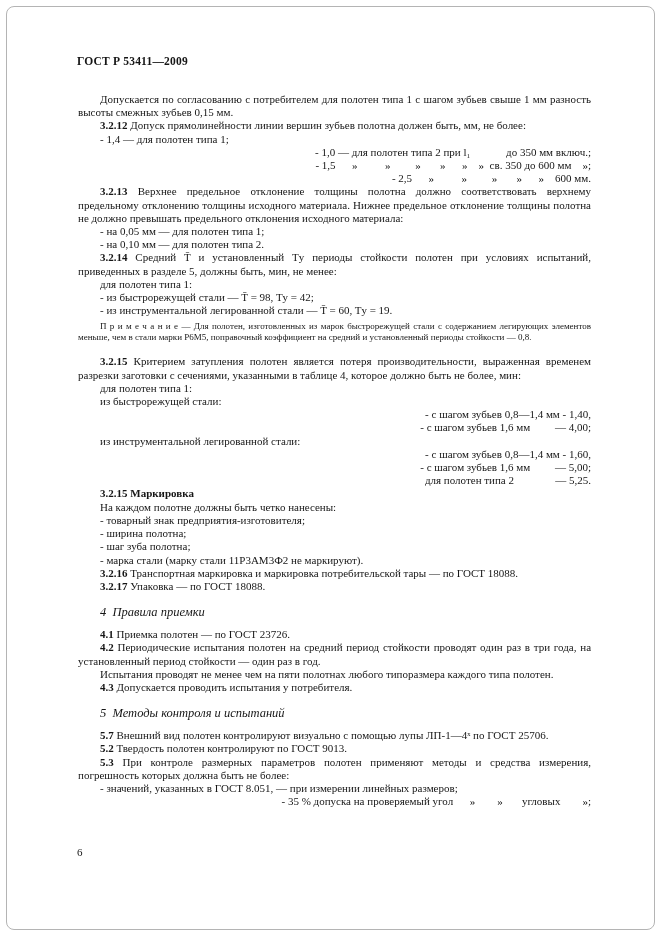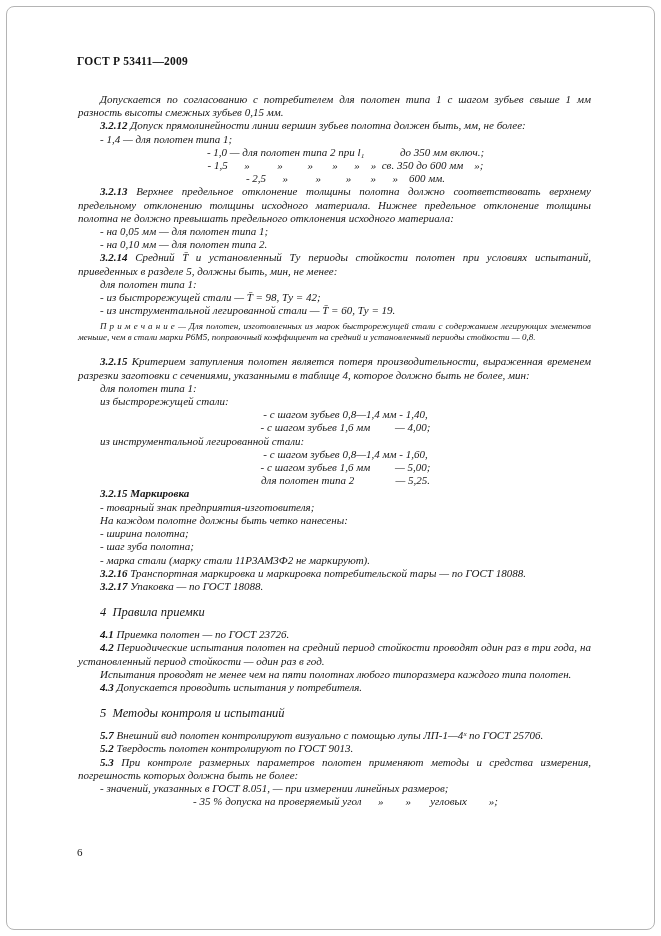--- a/index.html
+++ b/index.html
@@ -6,24 +6,24 @@
   body{
     width:661px;height:936px;background:#ffffff;
     font-family:"Liberation Serif","DejaVu Serif",serif;
     color:#161616;
   }
   .page{position:relative;width:661px;height:936px;background:#ffffff;overflow:hidden;}
   .frame{position:absolute;top:6px;left:6px;right:6px;bottom:6px;border:1px solid #b4b4b4;border-radius:8px;pointer-events:none;}
   .std-header{position:absolute;top:55px;left:77px;font-size:11.5px;font-weight:bold;font-style:normal;letter-spacing:.2px;}
   .content{position:absolute;top:93px;left:78px;width:513px;}
   .para{
-    margin:0;font-size:11px;line-height:13.2px;font-style:italic;
+    margin:0;font-size:11px;line-height:13.2px;
     text-indent:22px;text-align:justify;
   }
-  .pre{white-space:pre-wrap;text-align:center;}
+  .pre{white-space:pre-wrap;text-align:right;}
   .num{font-weight:bold;}
   .bold{font-weight:bold;}
   .note{font-size:9px;line-height:11px;margin:4px 0 12px 0;text-align:justify;}
   .h{
     margin:12px 0 9px 0;font-size:12.5px;line-height:14px;font-weight:normal;font-style:italic;
     text-indent:22px;white-space:pre-wrap;
   }
   .footer{position:absolute;top:846px;left:77px;font-size:11px;font-style:normal;}
 </style>
 </head>
@@ -57,22 +57,22 @@
     <p class="para">для полотен типа 1:</p>
     <p class="para">из быстрорежущей стали:</p>
     <p class="para pre">- с шагом зубьев 0,8—1,4 мм - 1,40,</p>
     <p class="para pre">- с шагом зубьев 1,6 мм         — 4,00;</p>
     <p class="para">из инструментальной легированной стали:</p>
     <p class="para pre">- с шагом зубьев 0,8—1,4 мм - 1,60,</p>
     <p class="para pre">- с шагом зубьев 1,6 мм         — 5,00;</p>
     <p class="para pre">для полотен типа 2               — 5,25.</p>
 
     <p class="para bold">3.2.15 Маркировка</p>
+    <p class="para">На каждом полотне должны быть четко нанесены:</p>
     <p class="para">- товарный знак предприятия-изготовителя;</p>
-    <p class="para">На каждом полотне должны быть четко нанесены:</p>
     <p class="para">- ширина полотна;</p>
     <p class="para">- шаг зуба полотна;</p>
     <p class="para">- марка стали (марку стали 11Р3АМ3Ф2 не маркируют).</p>
 
     <p class="para"><span class="num">3.2.16 </span><span>Транспортная маркировка и маркировка потребительской тары — по ГОСТ 18088.</span></p>
     <p class="para"><span class="num">3.2.17 </span><span>Упаковка — по ГОСТ 18088.</span></p>
 
     <h2 class="h">4  Правила приемки</h2>
     <p class="para"><span class="num">4.1 </span><span>Приемка полотен — по ГОСТ 23726.</span></p>
     <p class="para"><span class="num">4.2 </span><span>Периодические испытания полотен на средний период стойкости проводят один раз в три года, на установленный период стойкости — один раз в год.</span></p>

